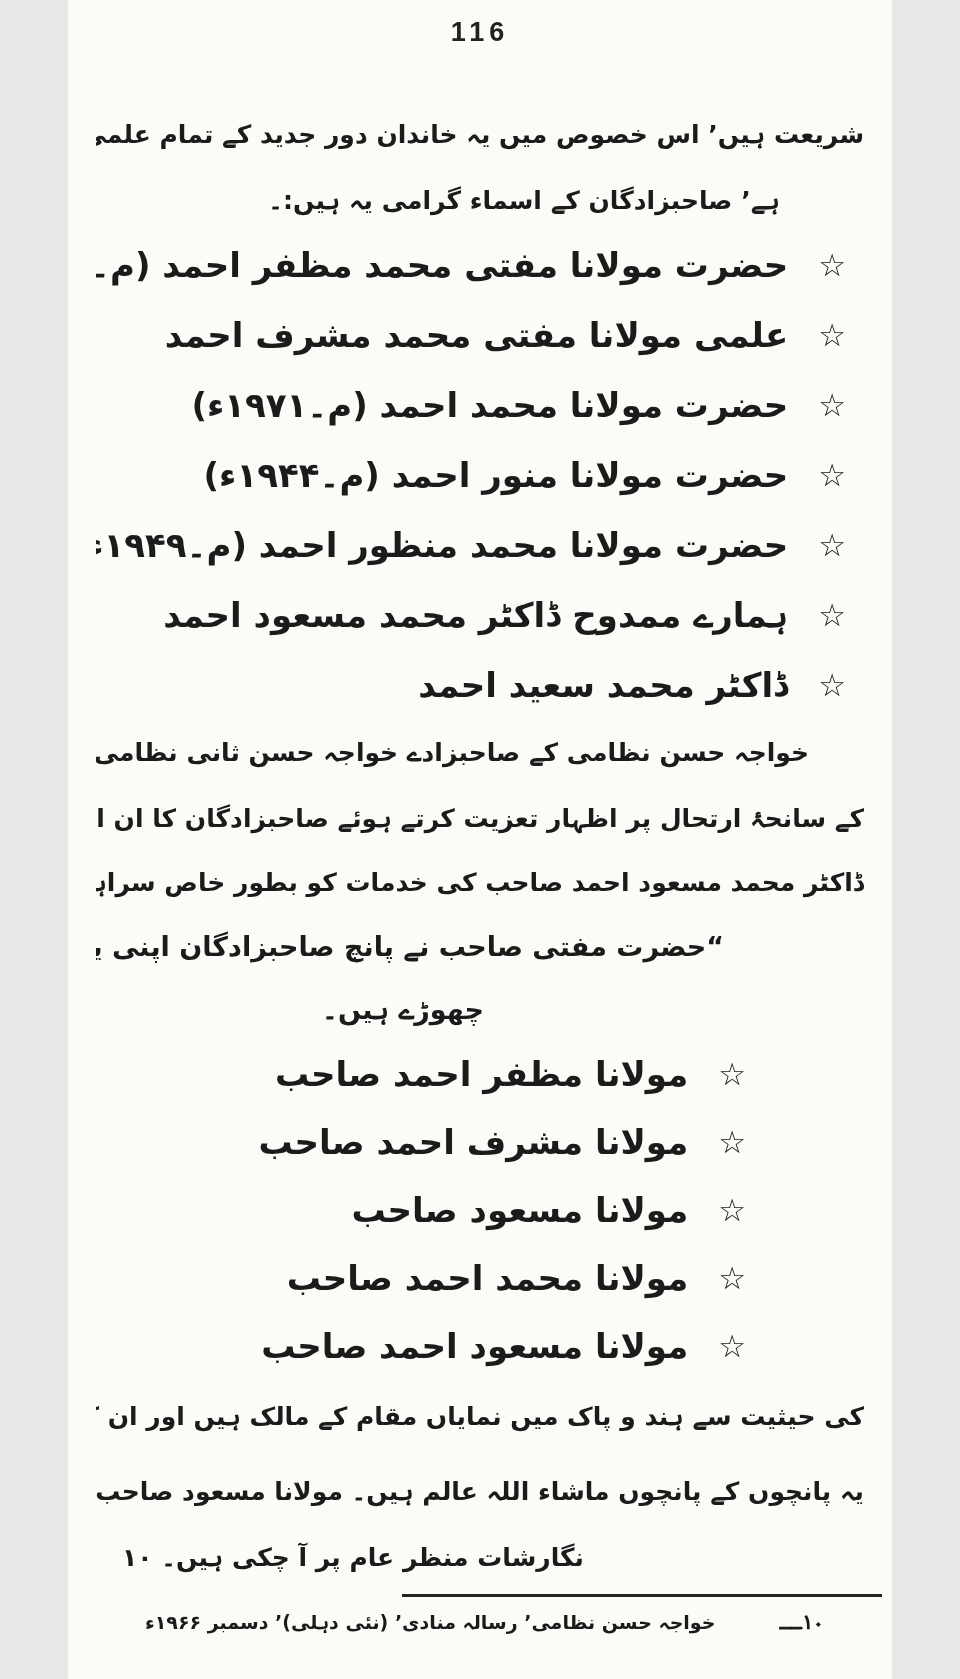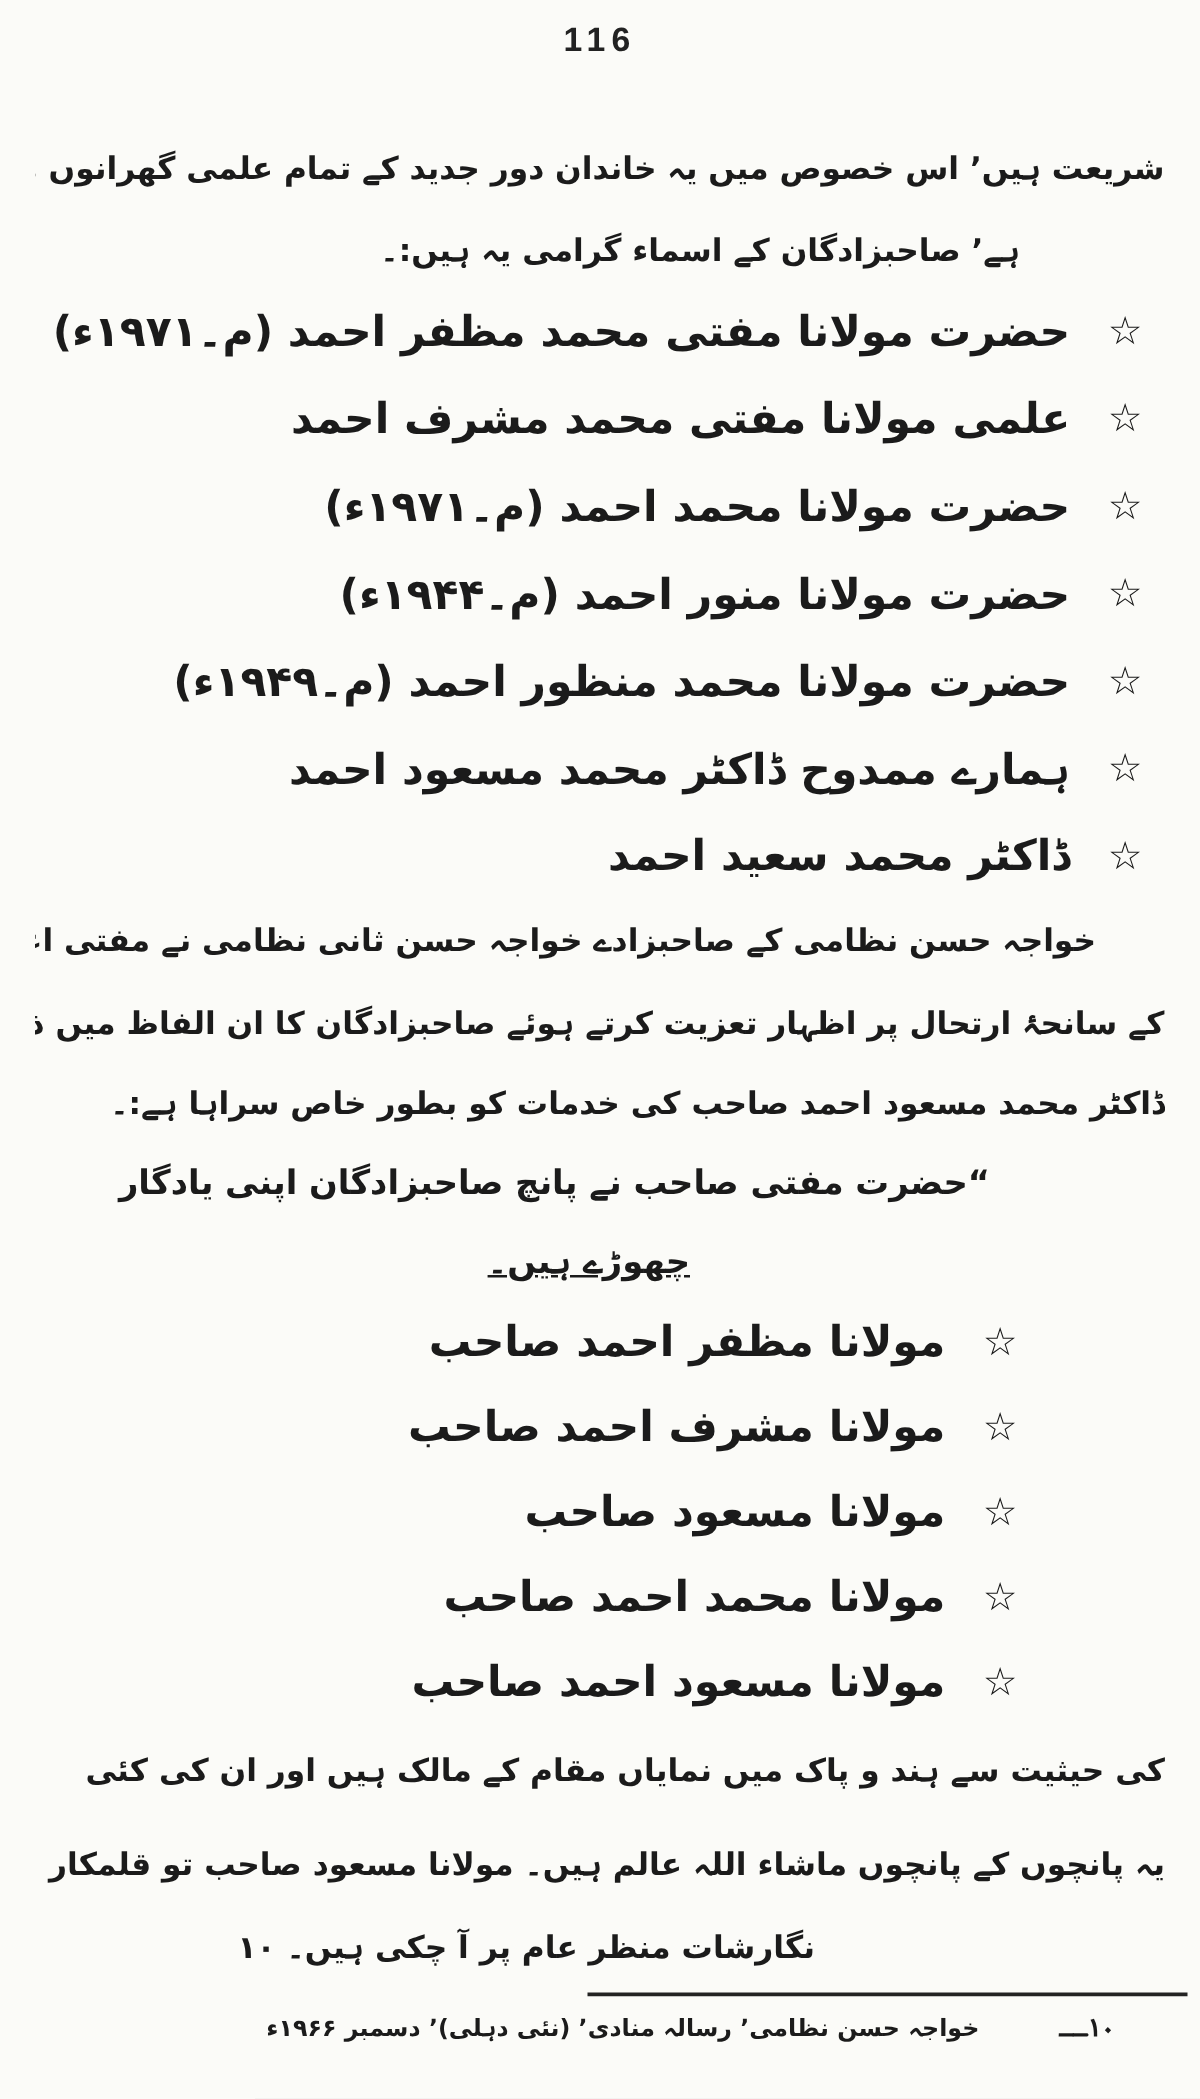--- a/index.html
+++ b/index.html
@@ -1,18 +1,18 @@
 <!DOCTYPE html>
 <html lang="ur"><head>
 <meta charset="utf-8">
 <style>
   html,body { margin:0; padding:0; background:#e8e8e6; }
   .page {
     position:relative;
-    width:960px; height:1679px;
+    width:824px; height:1679px;
     margin:0 auto;
     background:#fbfbf8;
     color:#1b1b1b;
     direction:rtl;
     box-sizing:border-box;
     padding:14px 28px 0 28px;
     font-family:"DejaVu Sans", sans-serif;
     font-weight:bold;
     overflow:hidden;
   }
@@ -28,26 +28,26 @@
   }
   .line {
     white-space:nowrap;
     overflow:hidden;
     text-align:right;
     font-size:25px;
   }
   .h74 { height:74px; line-height:74px; }
   .h66 { height:66px; line-height:66px; }
   .h62 { height:62px; line-height:62px; }
-  .h60 { height:60px; line-height:60px;text-decoration:underline; }
+  .h60 { height:60px; line-height:60px; }
   .h58 { height:58px; line-height:58px; }
   .h56 { height:56px; line-height:56px; }
   .h76 { height:76px; line-height:76px; }
   .gap-top { margin-top:48px; }
-  .indent-center  { margin-right:116px; }
+  .indent-center  { margin-right:84px; }
   .indent-par     { margin-right:55px; }
   .indent-quote   { margin-right:140px; }
   .indent-quote2  { margin-right:380px; }
   .indent-close   { margin-right:280px; }
   .quote-size { font-size:27px; }
   .row {
     display:flex;
     align-items:center;
     gap:30px;
     height:70px;

